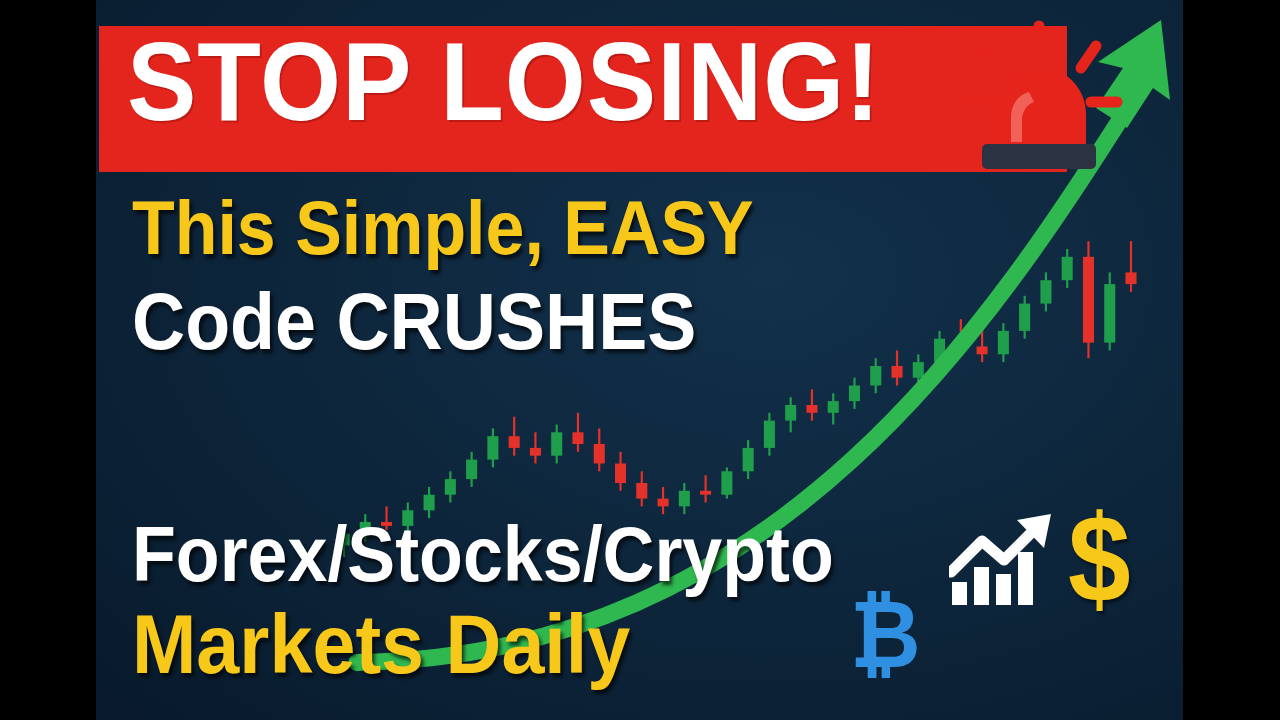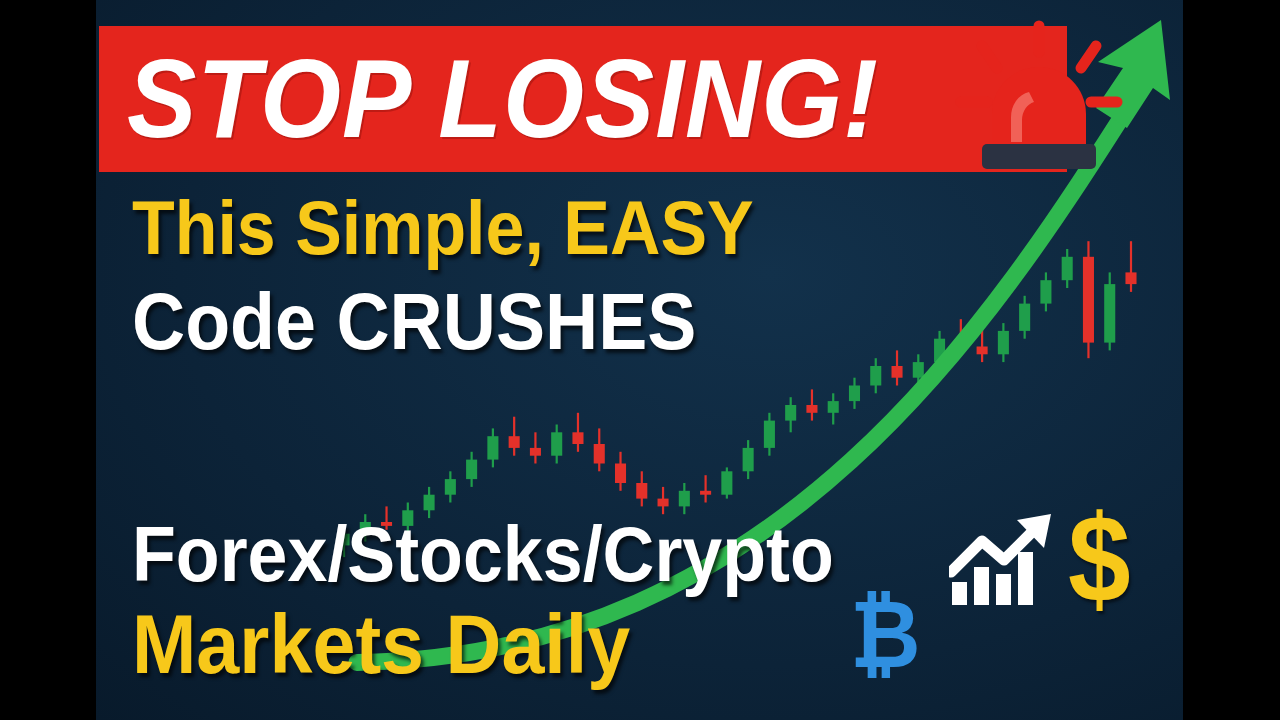--- a/index.html
+++ b/index.html
@@ -17,21 +17,21 @@
   .bar-left{position:absolute;left:0;top:0;width:96px;height:720px;background:#000;}
   .bar-right{position:absolute;left:1183px;top:0;width:97px;height:720px;background:#000;}
 
   
   #chart{position:absolute;left:0;top:0;width:1087px;height:720px;}
 
   
   #banner{
     position:absolute;left:3px;top:26px;width:968px;height:146px;
     background:#e4251d;
-    display:flex;align-items:center;font-style:italic;
+    display:flex;align-items:flex-start;
   }
   #banner .txt{
     color:#ffffff;font-weight:700;font-size:112px;line-height:1;
     letter-spacing:1px;
     transform:scaleX(0.93);transform-origin:left center;
     white-space:nowrap;padding-left:30px;
     text-shadow:2px 2px 0 rgba(120,10,6,.35);
   }
 
   

